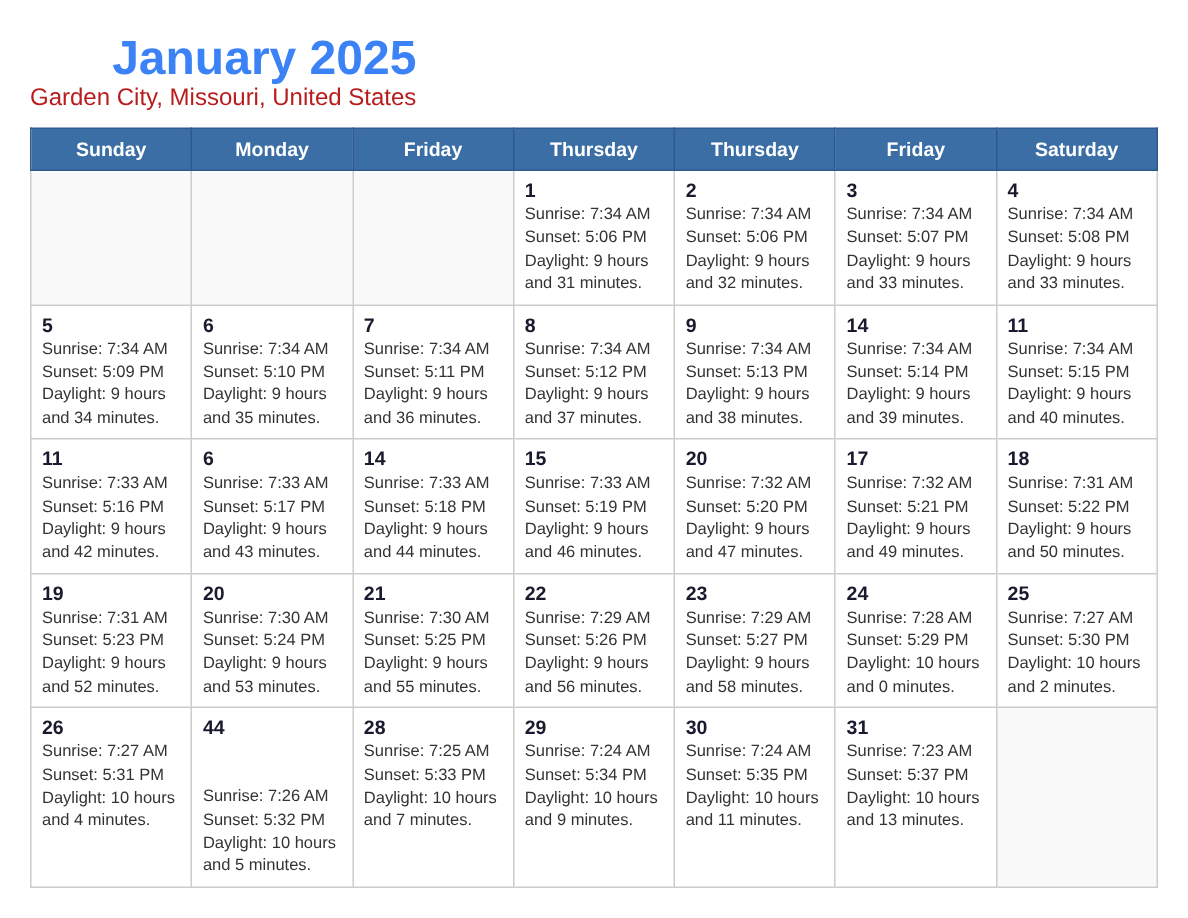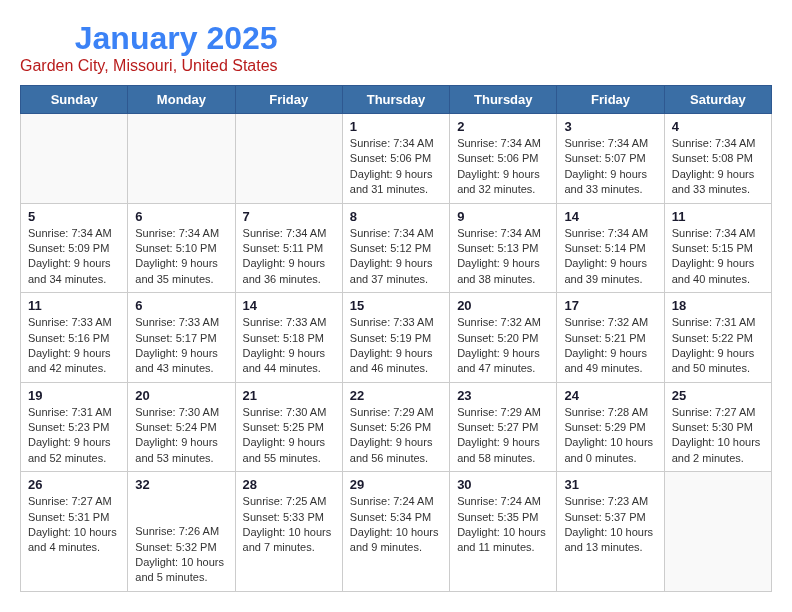--- a/index.html
+++ b/index.html
@@ -262,21 +262,21 @@
         </td>
       </tr>
       <tr class="row-bg-light">
         <td>
           <span class="day-number">26</span>
           <div class="day-info" style="white-space: pre-line;">Sunrise: 7:27 AM
 Sunset: 5:31 PM
 Daylight: 10 hours and 4 minutes.</div>
         </td>
         <td>
-          <span class="day-number">32</span>
+          <span class="day-number">44</span>
           <div class="day-info" style="white-space: pre-line; margin-top: 32px;">Sunrise: 7:26 AM
 Sunset: 5:32 PM
 Daylight: 10 hours and 5 minutes.</div>
         </td>
         <td>
           <span class="day-number">28</span>
           <div class="day-info" style="white-space: pre-line;">Sunrise: 7:25 AM
 Sunset: 5:33 PM
 Daylight: 10 hours and 7 minutes.</div>
         </td>

